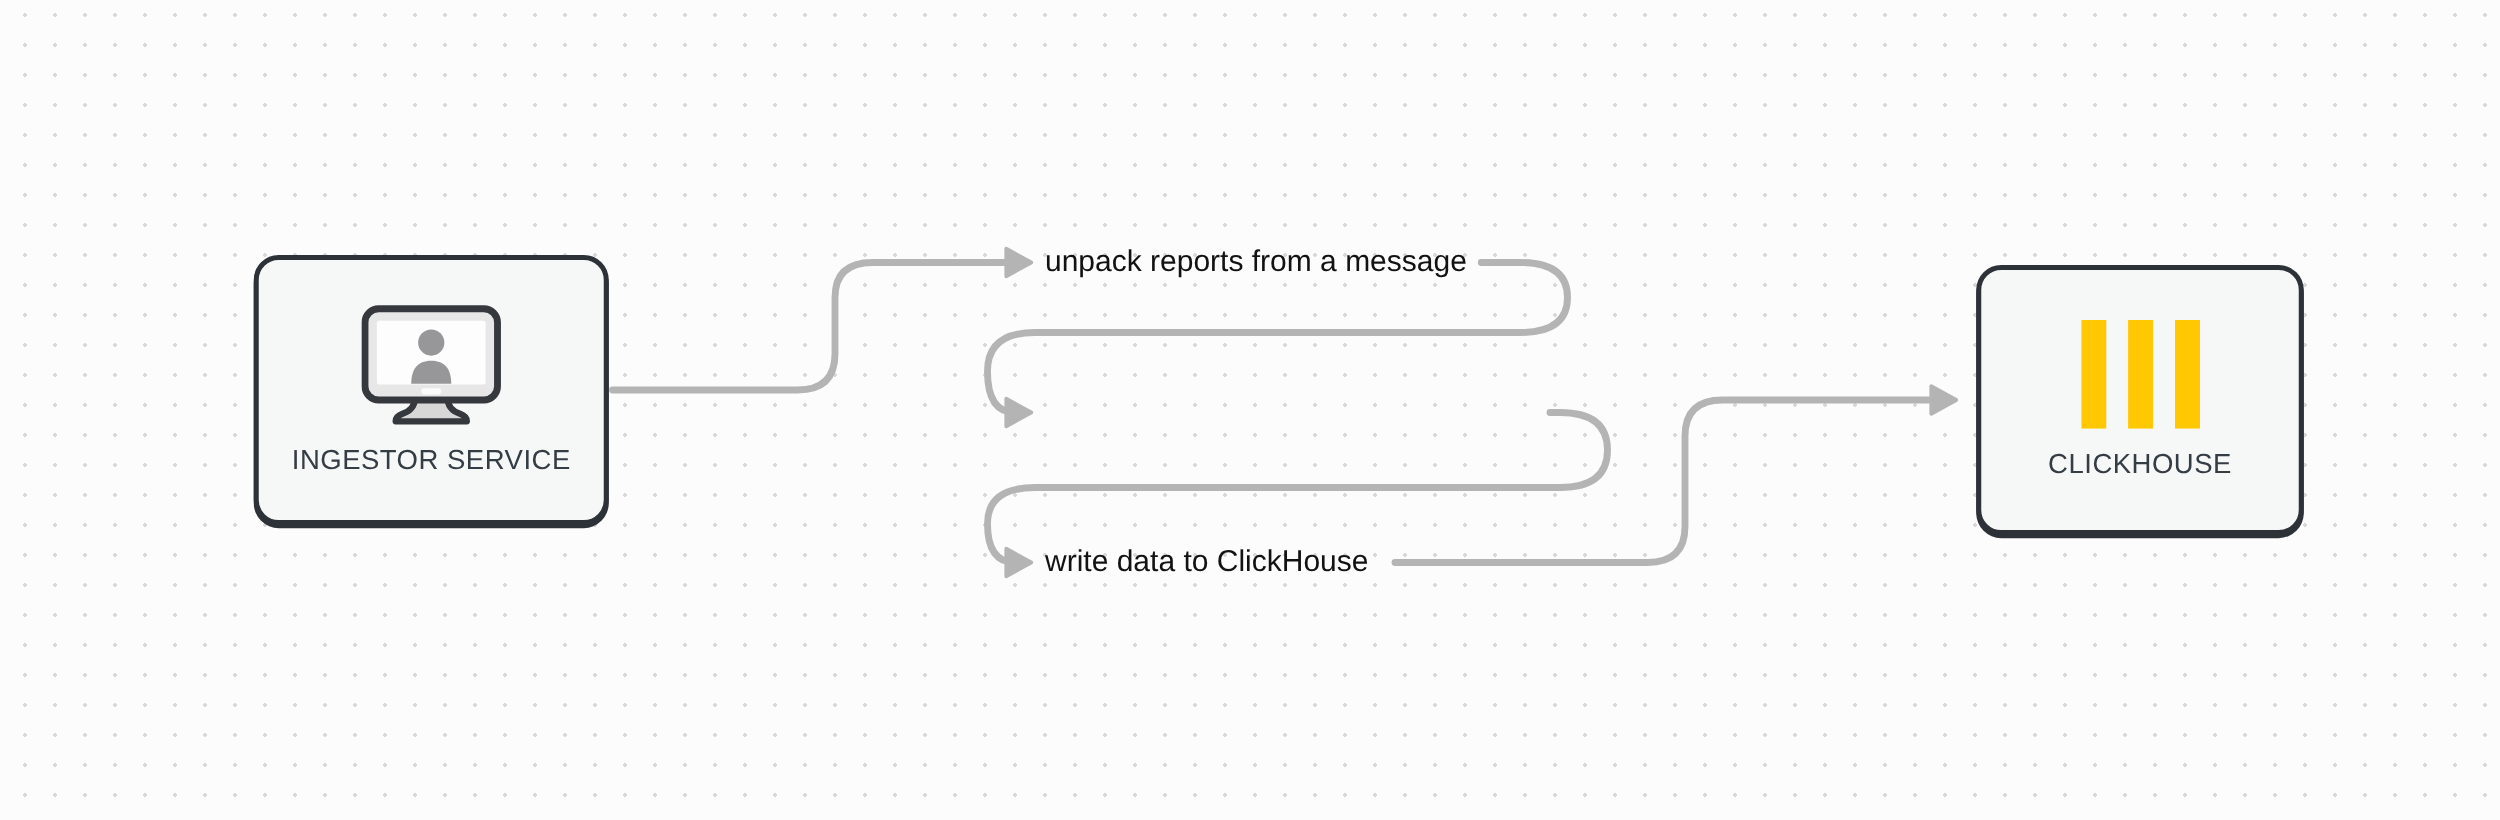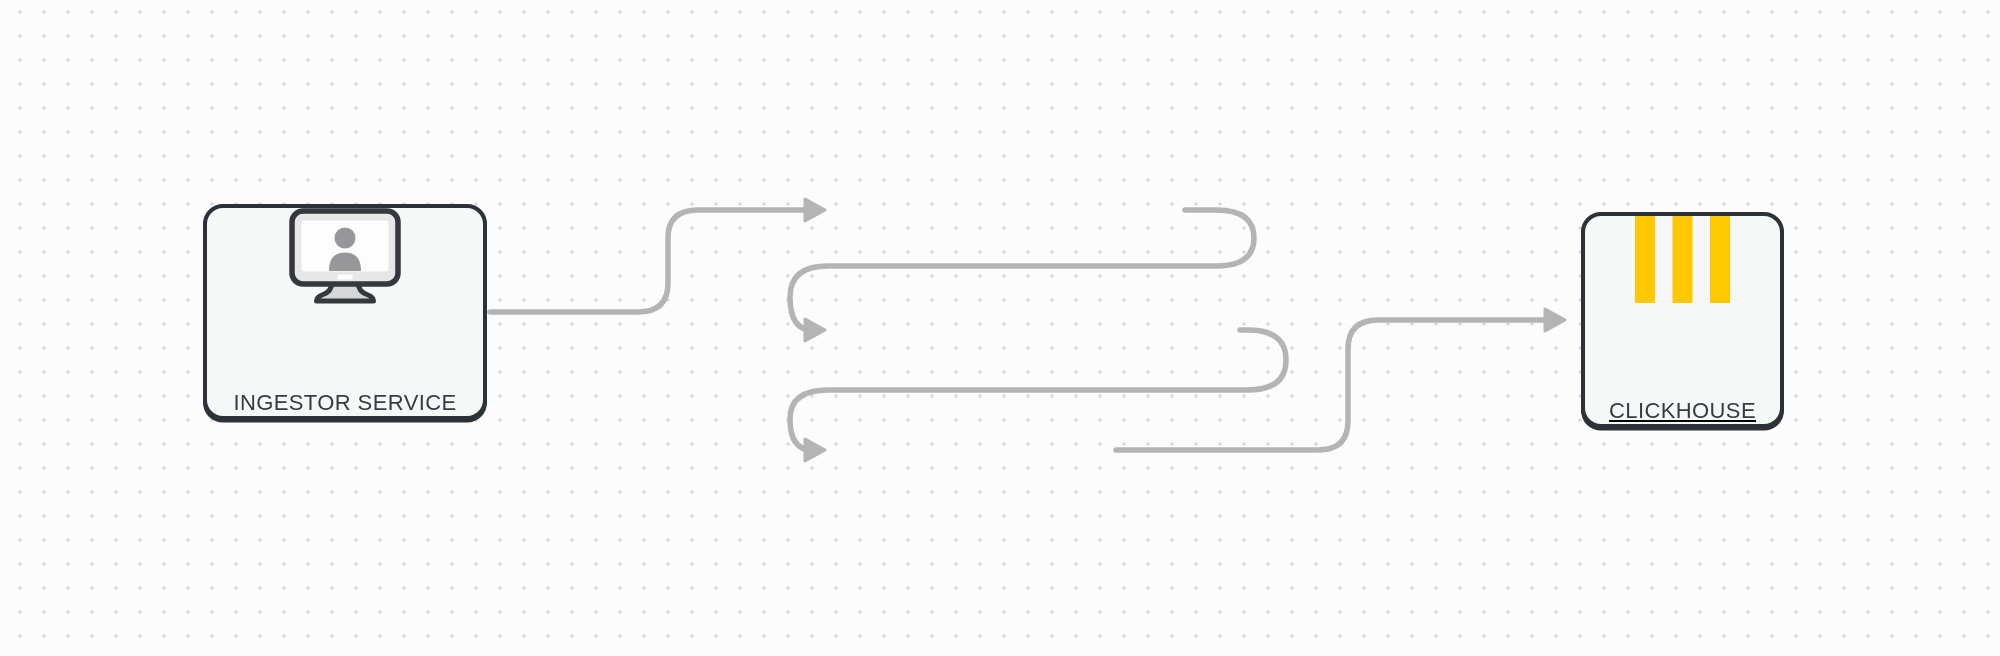--- a/index.html
+++ b/index.html
@@ -10,24 +10,24 @@
     background-size:24px 24px;background-position:8px 0;
     font-family:"Liberation Sans","DejaVu Sans",sans-serif;
   }
   .connectors{position:absolute;left:0;top:0;width:2000px;height:656px;}
   .connector{fill:none;stroke:#b4b4b4;stroke-width:5.5;stroke-linecap:round;}
   .arrowhead{fill:#b4b4b4;stroke:#b4b4b4;stroke-width:3;stroke-linejoin:round;}
   .node{
     position:absolute;box-sizing:border-box;
     background:#f6f7f7;border:4px solid #2d3238;border-radius:20px;
     box-shadow:0 2.5px 0 #2d3238;
-    display:flex;flex-direction:column;align-items:center;justify-content:space-between;
+    display:flex;flex-direction:column;align-items:center;justify-content:center;
   }
   .node-ingestor{left:203px;top:204px;width:284px;height:216px;}
-  .node-clickhouse{left:1581px;top:212px;width:203px;height:216px;text-decoration:underline;}
+  .node-clickhouse{left:1581px;top:212px;width:262px;height:216px;}
   .node-label{font-size:22px;letter-spacing:.4px;color:#343c44;margin-top:15px;white-space:nowrap;}
   .step-label{
     position:absolute;left:836px;transform:translateY(-50%);
     font-size:24px;color:#121212;white-space:nowrap;
   }
   .step-1{top:210px}.step-2{top:330px}.step-3{top:450px}
 </style>
 </head>
 <body>
 
@@ -52,20 +52,22 @@
       <path d="M43 74 L69 74 C69 81 73 85 79 87 C83 88.5 84.5 90.5 84.5 93 L27.5 93 C27.5 90.5 29 88.5 33 87 C39 85 43 81 43 74 Z" fill="#d7d7d7" stroke="#35393e" stroke-width="5" stroke-linejoin="round"></path>
       <rect x="3" y="3" width="106" height="73" rx="11" fill="#e7e7e7" stroke="#35393e" stroke-width="5.5"></rect>
       <rect x="12.5" y="12.5" width="87" height="51" rx="2" fill="#fdfdfd"></rect>
       <circle cx="56" cy="30" r="10.5" fill="#97979a"></circle>
       <path d="M40 63 C40 49 47 44.5 56 44.5 C65 44.5 72 49 72 63 Z" fill="#97979a"></path>
       <rect x="48" y="66.5" width="16" height="5" rx="2.5" fill="#fbfbfb"></rect>
     </svg>
     <div class="node-label">INGESTOR SERVICE</div>
   </div>
 
+  <div class="step-label step-1">unpack reports from a message</div>
+  <div class="step-label step-3">write data to ClickHouse</div>
 
   <div class="node node-clickhouse">
     <svg width="95" height="87" viewBox="0 0 95 87" aria-hidden="true">
       <rect x="0" y="0" width="20" height="87" fill="#ffc801"></rect>
       <rect x="37.5" y="0" width="20" height="87" fill="#ffc801"></rect>
       <rect x="75" y="0" width="20" height="87" fill="#ffc801"></rect>
     </svg>
     <div class="node-label">CLICKHOUSE</div>
   </div>
 

